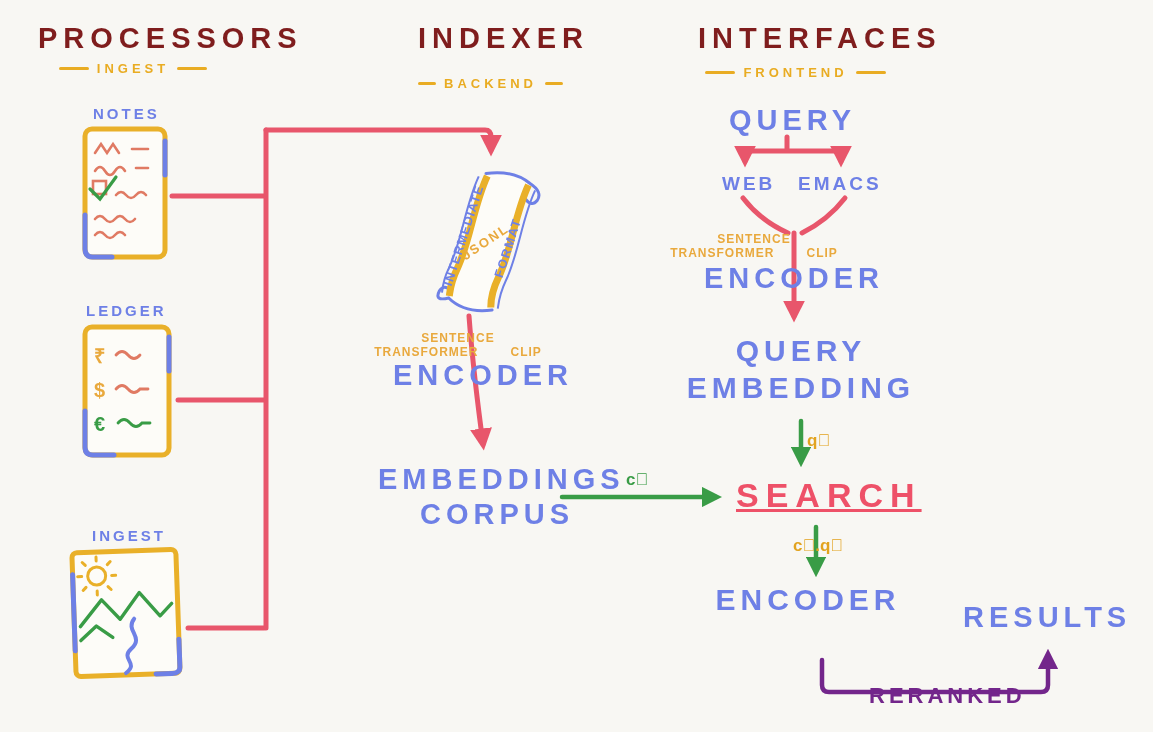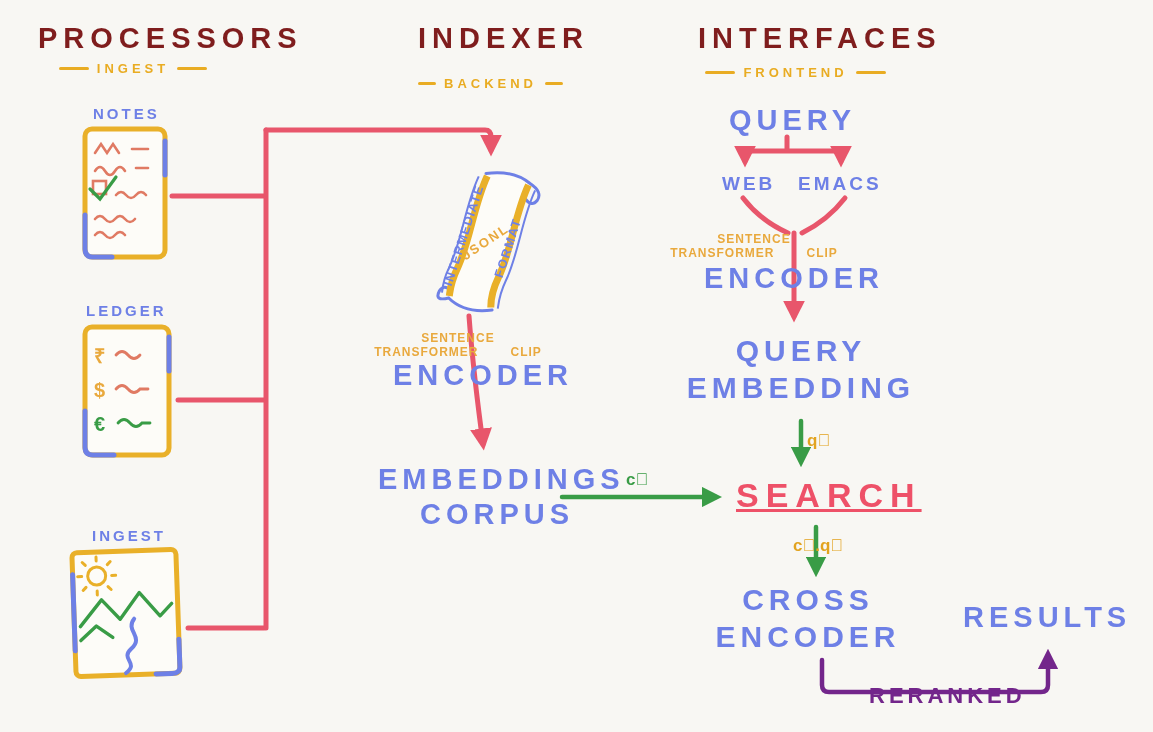--- a/index.html
+++ b/index.html
@@ -193,21 +193,20 @@
   <div class="abs node-blue big nowrap" style="left:704px; top:261px;">ENCODER</div>
 
   <div class="abs node-blue" style="left:686px; top:333px; width:230px; font-size:30px; letter-spacing:5px;">
     <div>QUERY</div>
     <div>EMBEDDING</div>
   </div>
 
   <div class="abs search-label" style="left:736px; top:476px;text-decoration:underline;">SEARCH</div>
 
   <div class="abs node-blue" style="left:700px; top:582px; width:216px; font-size:30px; letter-spacing:5px;">
-    <div>CROSS</div>
     <div>ENCODER</div>
   </div>
 
   <div class="abs node-blue big nowrap" style="left:963px; top:600px;">RESULTS</div>
 
   <div class="abs purple-label nowrap" style="left:869px; top:675px; font-size:22px; letter-spacing:4px;margin-top:8px;">RERANKED</div>
 
   <div class="abs vec vec-green" style="left:626px; top:470px;">c⃗</div>
   <div class="abs vec vec-gold" style="left:807px; top:431px;">q⃗</div>
   <div class="abs vec vec-gold" style="left:793px; top:536px;">c⃗.q⃗</div>

